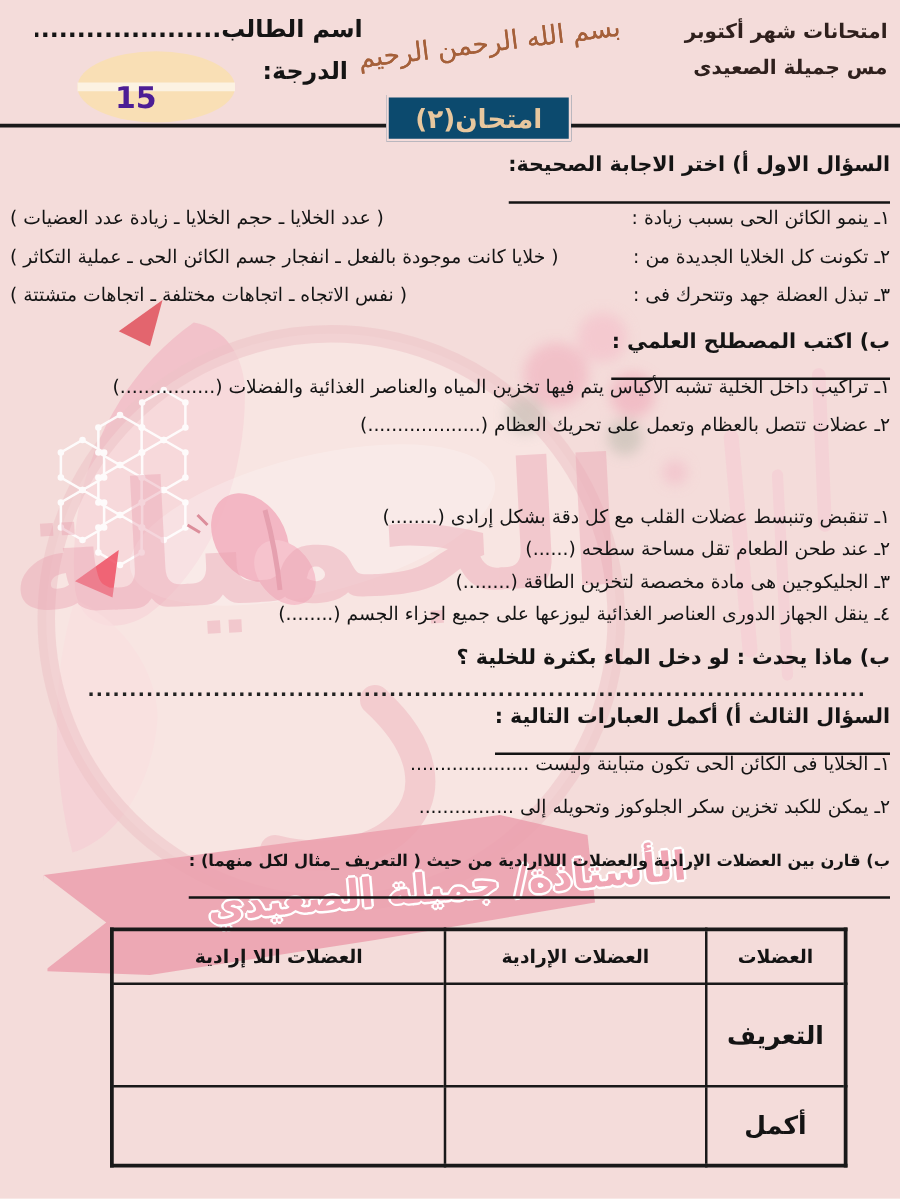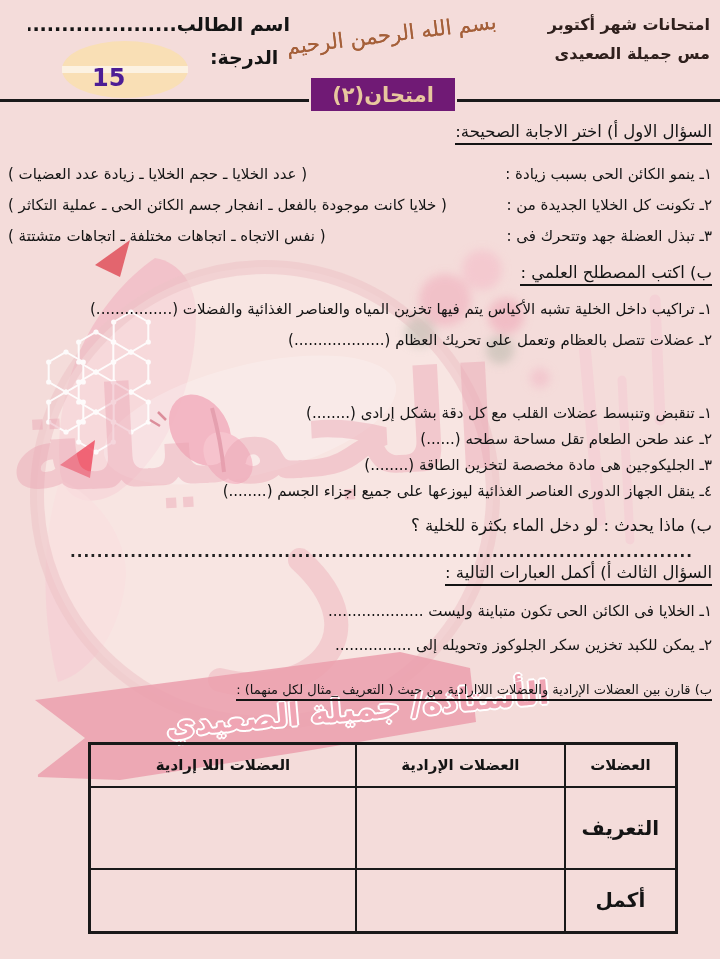--- a/index.html
+++ b/index.html
@@ -12,26 +12,26 @@
           font-weight:bold;font-size:16px;line-height:29px;color:#2f201d;}
   .bismillah{top:22px;left:292px;width:205px;text-align:center;direction:rtl;white-space:nowrap;
              font-size:21px;color:#a5603a;transform:rotate(-7deg);text-shadow:0 0 .4px #a5603a;}
   .student{top:13px;left:28px;width:262px;direction:rtl;text-align:right;white-space:nowrap;
            overflow:hidden;font-weight:bold;font-size:19px;}
   .grade{top:46px;left:210px;direction:rtl;font-weight:bold;font-size:19px;}
   .oval{left:62px;top:41px;width:126px;height:57px;border-radius:50%;background:#f9dfb5;}
   .oval-stripe{left:62px;top:66px;width:126px;height:7px;background:#fcf2e2;}
   .marks{left:92px;top:64px;font-size:24px;font-weight:bold;color:#4c1d95;}
   .rule{top:99px;left:0;width:720px;height:3px;background:#1a1a1a;}
-  .badge{top:76px;left:309px;width:148px;height:37px;background:#701a75;color:#e8c79e;
+  .badge{top:76px;left:309px;width:148px;height:37px;background:#0c4a6e;color:#e8c79e;
          font-weight:bold;font-size:21px;display:flex;align-items:center;justify-content:center;
          direction:rtl;z-index:3;box-shadow:0 0 0 2px #f4dcda inset;}
   
-  .stitle{right:8px;direction:rtl;font-weight:normal;font-size:16.5px;white-space:nowrap;
-          border-bottom:2.5px solid #141414;padding-bottom:2px;}
+  .stitle{right:8px;direction:rtl;font-weight:bold;font-size:16.5px;white-space:nowrap;
+          border-bottom:2.5px solid #141414;padding-bottom:20px;}
   .line{right:8px;left:8px;direction:rtl;font-size:15px;white-space:nowrap;text-align:right;}
   .flexline{display:flex;justify-content:space-between;}
   .dotline{left:70px;top:543px;width:622px;font-size:15px;font-weight:bold;letter-spacing:1px;
            white-space:nowrap;overflow:hidden;color:#222;}
   
   table.cmp{position:absolute;left:88px;top:742px;width:590px;border-collapse:collapse;
             direction:rtl;z-index:2;background:transparent;}
   table.cmp th,table.cmp td{border:2.5px solid #191919;padding:2px;}
   table.cmp{border:3px solid #191919;}
   table.cmp .h{font-size:15px;font-weight:bold;text-align:center;}

